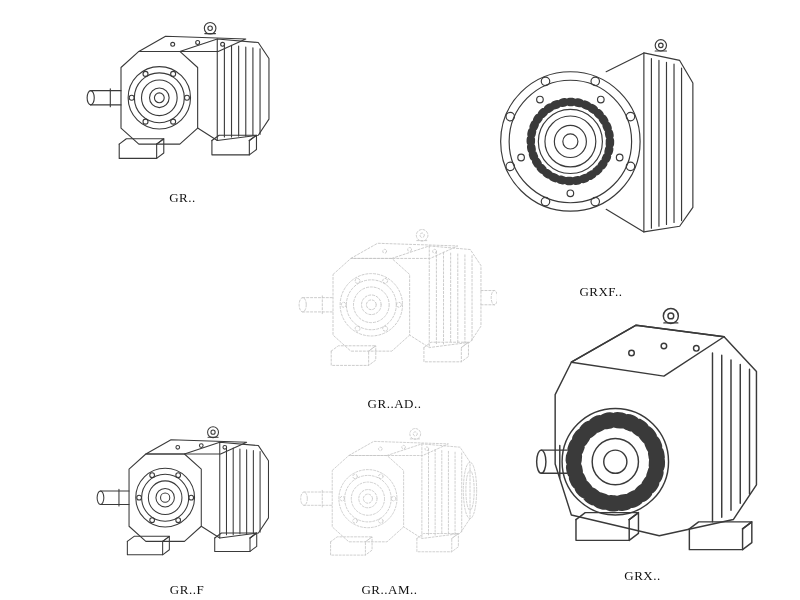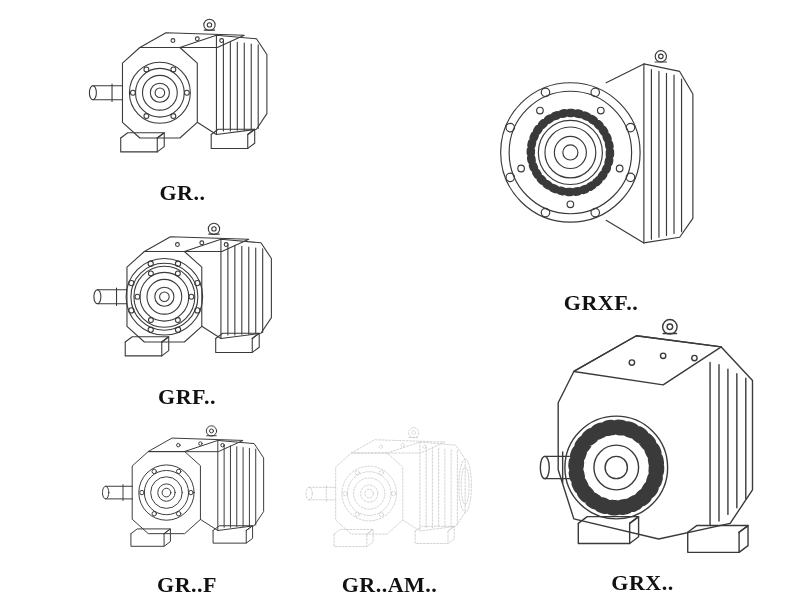--- a/index.html
+++ b/index.html
@@ -12,21 +12,21 @@
     position:relative;width:800px;height:600px;
     background:#ffffff;overflow:hidden;
   }
   .cell{
     position:absolute;margin:0;
     display:flex;flex-direction:column;
     align-items:center;justify-content:flex-start;
   }
   .cell svg.gbsvg{width:100%;flex:1 1 auto;min-height:0}
   .label{
-    font-weight:bold;font-size:22px;color:#111111;
+    font-weight:normal;font-size:13px;color:#111111;
     letter-spacing:.5px;margin-top:2px;white-space:nowrap;
   }
   
   svg.gbsvg{
     fill:none;stroke:#3a3a3a;stroke-width:1.25;
     stroke-linejoin:round;stroke-linecap:round;
   }
   svg.gbsvg.ghost{
     stroke:#c6c6c6;stroke-width:1;stroke-dasharray:2.4 2;
   }
@@ -156,51 +156,51 @@
   </svg>
 
   <figure class="cell" style="left:80px;top:4px;width:205px;height:202px">
     <svg class="gbsvg" viewBox="0 0 230 200">
       <use href="#gb-iso" xlink:href="#gb-iso"></use>
     </svg>
     <figcaption class="label">GR..</figcaption>
   </figure>
 
 
-  <figure class="cell" style="left:495px;top:16px;width:212px;height:300px">
+  <figure class="cell" style="left:495px;top:0px;width:212px;height:300px">
     <svg class="gbsvg" viewBox="0 0 225 235">
       <use href="#gb-front" xlink:href="#gb-front"></use>
     </svg>
     <figcaption class="label">GRXF..</figcaption>
   </figure>
 
-  <figure class="cell" style="left:82px;top:208px;width:210px;height:202px">
-    <svg class="gbsvg" viewBox="0 0 230 200">
-      <use href="#gb-iso" xlink:href="#gb-iso"></use>
-        <use href="#flange-ring" xlink:href="#flange-ring"></use>
-    </svg>
-    <figcaption class="label">GRF..</figcaption>
-  </figure>
-
+
+  <figure class="cell" style="left:292px;top:212px;width:205px;height:200px">
+    <svg class="gbsvg ghost" viewBox="0 0 230 200">
+      <use href="#gb-iso" xlink:href="#gb-iso"></use>
+        <use href="#rear-stub" xlink:href="#rear-stub"></use>
+    </svg>
+    <figcaption class="label">GR..AD..</figcaption>
+  </figure>
 
   <figure class="cell" style="left:292px;top:414px;width:195px;height:184px">
     <svg class="gbsvg ghost" viewBox="0 0 230 200">
       <use href="#gb-iso" xlink:href="#gb-iso"></use>
         <use href="#rear-bell" xlink:href="#rear-bell"></use>
     </svg>
     <figcaption class="label">GR..AM..</figcaption>
   </figure>
 
   <figure class="cell" style="left:82px;top:412px;width:210px;height:186px">
     <svg class="gbsvg" viewBox="0 0 230 200">
       <use href="#gb-iso" xlink:href="#gb-iso"></use>
     </svg>
     <figcaption class="label">GR..F</figcaption>
   </figure>
 
-  <figure class="cell" style="left:495px;top:300px;width:295px;height:296px">
+  <figure class="cell" style="left:495px;top:288px;width:295px;height:296px">
     <svg class="gbsvg" viewBox="0 0 255 240">
       <use href="#gb-grx" xlink:href="#gb-grx"></use>
     </svg>
     <figcaption class="label">GRX..</figcaption>
   </figure>
 
 </div>
 
 </body></html>

